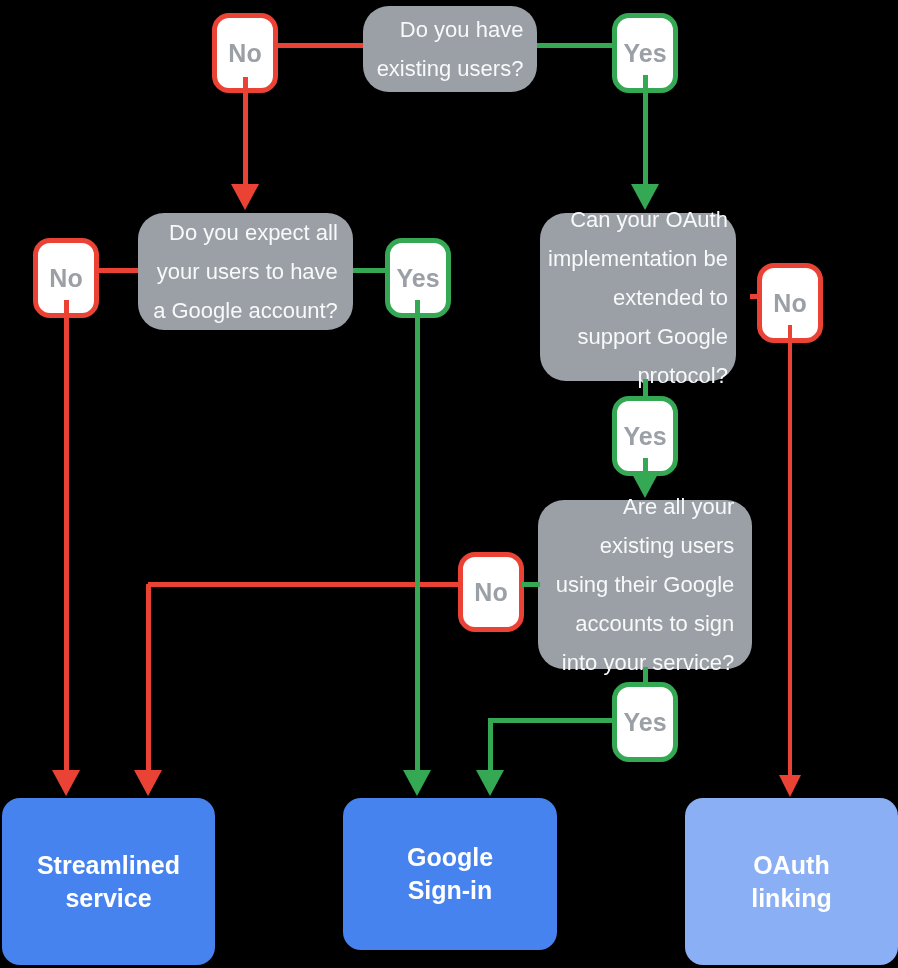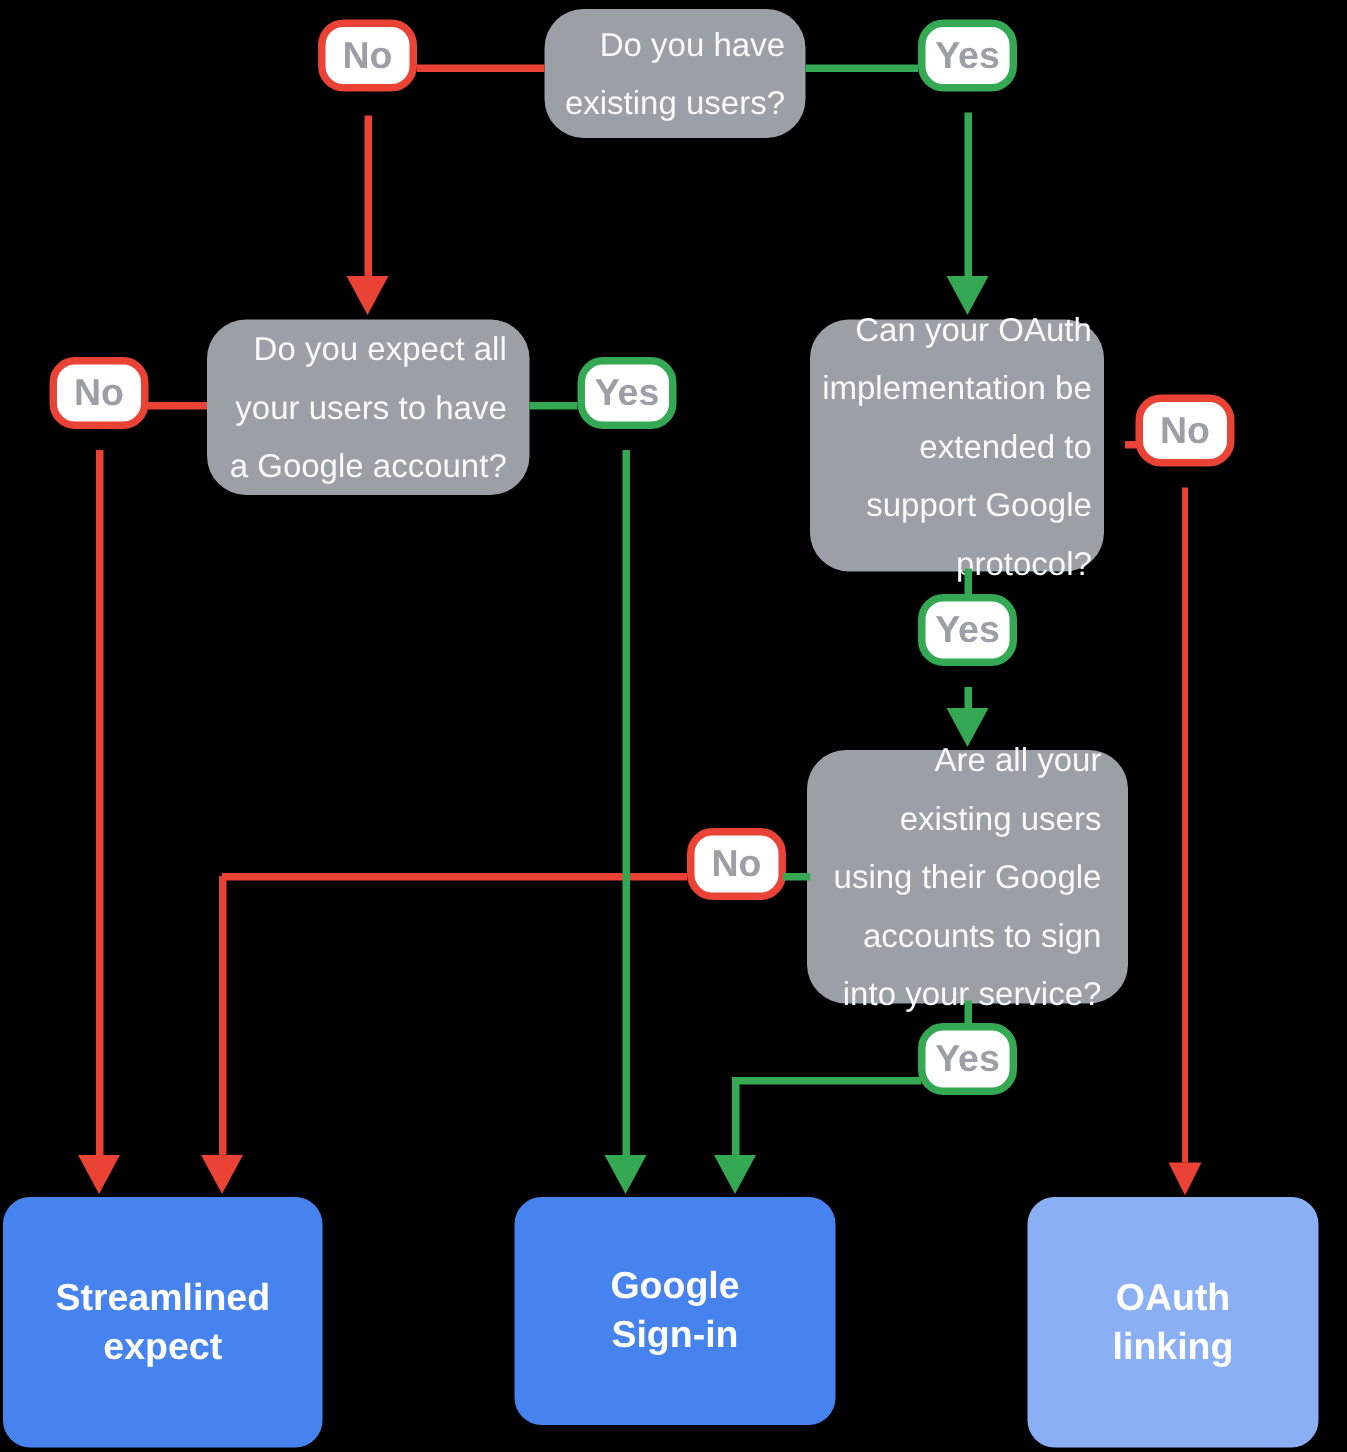--- a/index.html
+++ b/index.html
@@ -30,21 +30,21 @@
     font-size: 22px;
     line-height: 39px;
     font-weight: 500;
     text-align: right;
     white-space: pre-line;
   }
   
   .pill {
     position: absolute;
     width: 66px;
-    height: 48px;
+    height: 80px;
     background: #ffffff;
     border-radius: 17px;
     box-sizing: border-box;
     display: flex;
     align-items: center;
     justify-content: center;
   }
   .pill.red   { border: 5px solid var(--red, #EA4335); }
   .pill.green { border: 5px solid var(--green, #34A853); }
   .pill span {
@@ -181,26 +181,26 @@
 
   <div class="line h green" style="left:522px; top:582px; width:18px;"></div>
 
   <div class="line v green" style="left:643px; top:667px; height:17px;"></div>
   <div class="line h green" style="left:490px; top:718px; width:124px;"></div>
   <div class="line v green" style="left:488px; top:718px; height:54px;"></div>
   <div class="arrow green" style="left:476px; top:770px;"></div>
 
   <div class="result primary" style="left:2px; top:798px; width:213px; height:167px;">
     <span class="rtext">Streamlined
-expect</span>
+service</span>
   </div>
 
   <div class="result primary" style="left:343px; top:798px; width:214px; height:152px;">
     <span class="rtext">Google
 Sign-in</span>
   </div>
 
-  <div class="result light" style="left:685px; top:798px; width:194px; height:167px;">
+  <div class="result light" style="left:685px; top:798px; width:213px; height:167px;">
     <span class="rtext">OAuth
 linking</span>
   </div>
 
 </div>
 
 </body></html>

